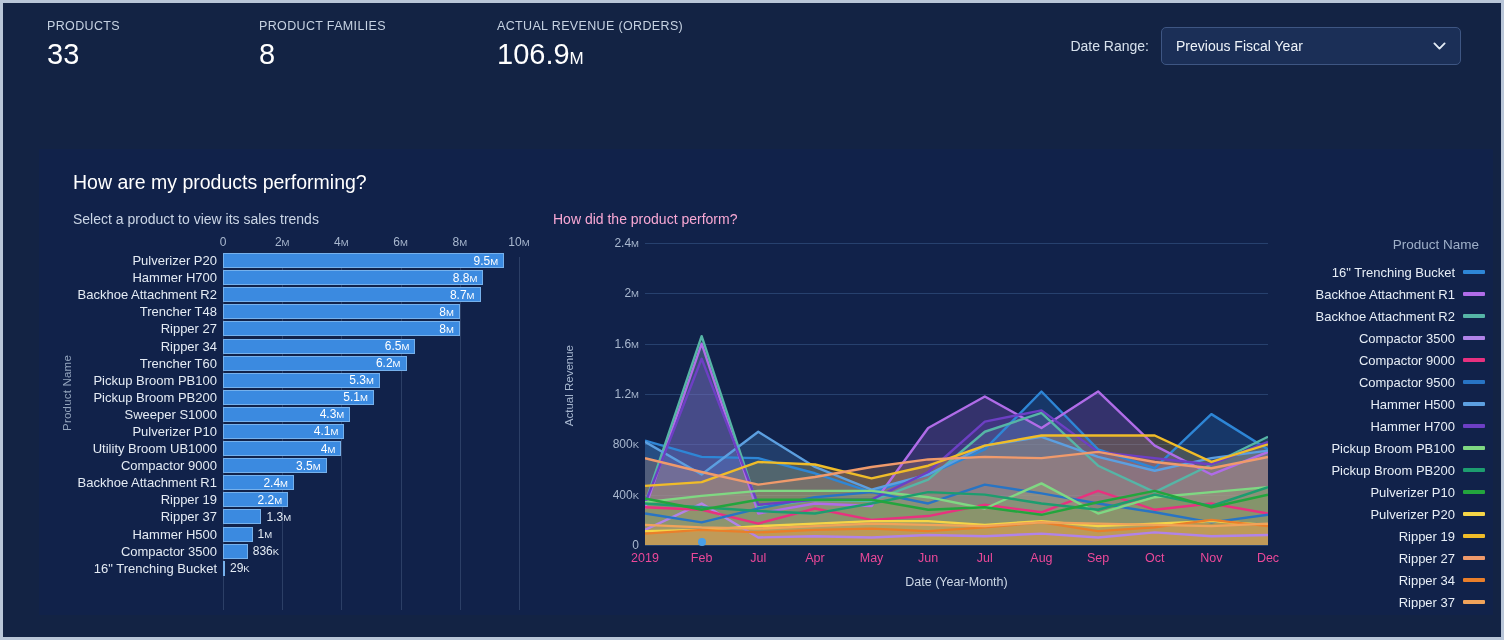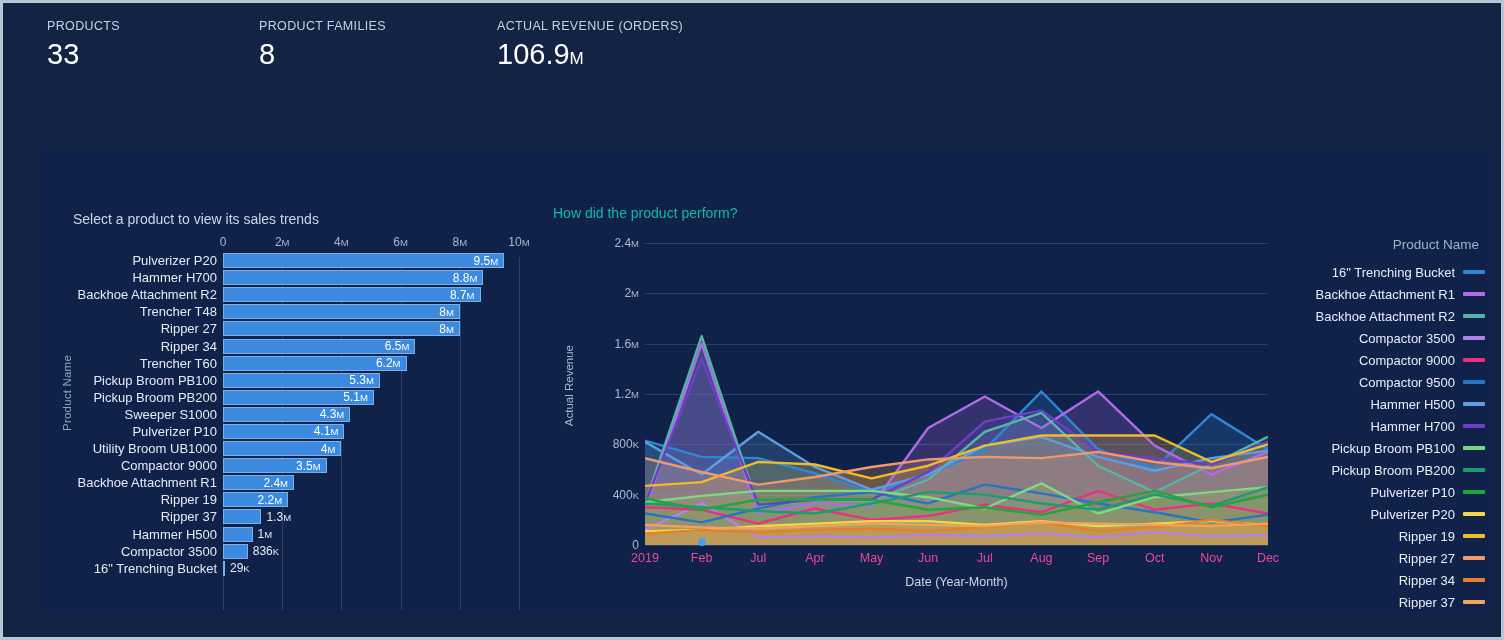--- a/index.html
+++ b/index.html
@@ -114,22 +114,22 @@
   }
   .panel-title {
     position: absolute; left: 34px; top: 22px;
     font-size: 19.5px; color: #ffffff; font-weight: 400;
   }
   .sub-left {
     position: absolute; left: 34px; top: 62px;
     font-size: 14px; color: #cbd6e6;
   }
   .sub-right {
-    position: absolute; left: 514px; top: 56px;
-    font-size: 14px; color: #14b8a6;
+    position: absolute; left: 514px; top: 62px;
+    font-size: 14px; color: #f9a8d4;
   }
 
   
   .barchart {
     position: absolute; left: 12px; top: 86px;
     width: 480px; height: 375px;
   }
   .bar-ytitle {
     position: absolute; left: 10px; top: 120px;
     font-size: 11.5px; color: #93a4bd;
@@ -259,24 +259,36 @@
     </div>
     <div class="kpi" id="kpi-1">
       <div class="kpi-label">PRODUCT FAMILIES</div>
       <div class="kpi-value"><span>8</span></div>
     </div>
     <div class="kpi" id="kpi-2">
       <div class="kpi-label">ACTUAL REVENUE (ORDERS)</div>
       <div class="kpi-value"><span>106.9</span><span class="unit">M</span></div>
     </div>
 
+    <div class="daterange-wrap">
+      <span class="daterange-label">Date Range:</span>
+      <div class="daterange-select">
+        <span class="daterange-value">Previous Fiscal Year</span>
+        <span class="chevron">
+          <svg viewBox="0 0 20 20" width="17" height="17">
+                <path d="M4 7 L10 13 L16 7" fill="none" stroke="#e4ecf6" stroke-width="2.2" stroke-linecap="round" stroke-linejoin="round"></path>
+              </svg>
+        </span>
+      </div>
+    </div>
   </div>
 
 
   <div class="panel">
+    <div class="panel-title">How are my products performing?</div>
     <div class="sub-left">Select a product to view its sales trends</div>
     <div class="sub-right">How did the product perform?</div>
 
     <div class="barchart">
       <div class="bar-ytitle">Product Name</div>
       <div class="bar-xaxis" id="bar-xaxis">
             <div class="bar-xtick" style="left: 0px;">0</div>
             <div class="bar-xtick" style="left: 59.2px;">2<span class="unit">M</span></div>
             <div class="bar-xtick" style="left: 118.4px;">4<span class="unit">M</span></div>
             <div class="bar-xtick" style="left: 177.6px;">6<span class="unit">M</span></div>

